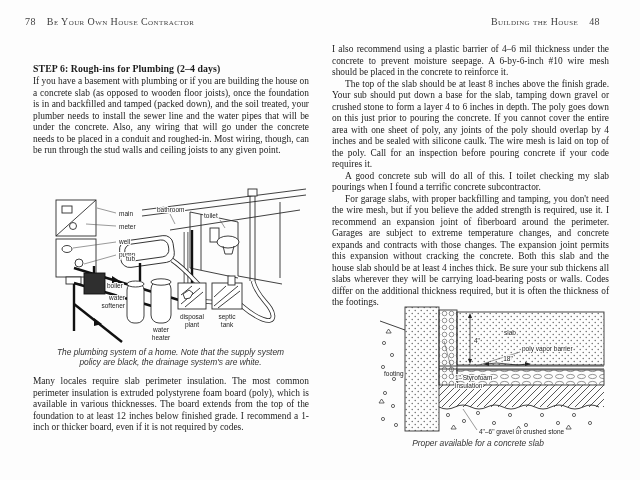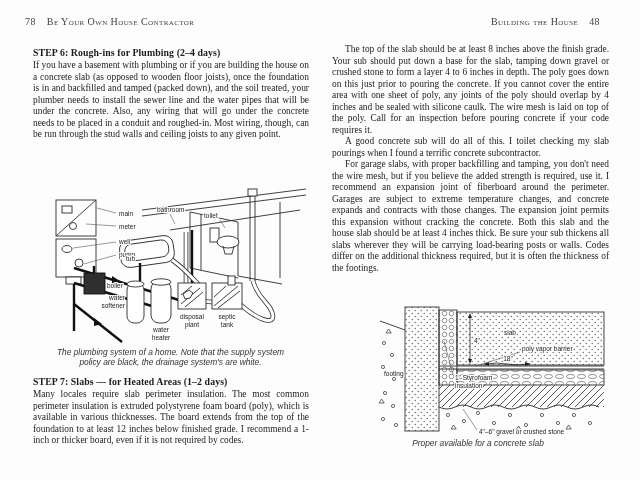--- a/index.html
+++ b/index.html
@@ -11,21 +11,21 @@
   .runhead{
     position:absolute;top:16px;display:flex;gap:11px;align-items:baseline;
     font-family:"Liberation Serif", serif;font-size:10px;color:#3f3f3f;
     font-variant:small-caps;letter-spacing:.4px;
   }
   .runhead .pn{font-variant:normal;}
   .col{position:absolute;font-size:9.4px;line-height:11.5px;}
   .col p{margin:0;text-align:justify;text-indent:13px;}
   .col p.noindent{text-indent:0;}
   .step-head{
-    font-weight:bold;font-size:9.8px;line-height:12px;margin:0 0 1px 0;
+    font-weight:bold;font-size:9.8px;line-height:12px;margin:16px 0 1px 0;
     text-align:left;letter-spacing:.1px;
   }
   .figcap{
     position:absolute;text-align:center;
     font-family:"Liberation Sans", sans-serif;font-style:italic;
     font-size:8.4px;line-height:10px;color:#333;
   }
   svg{position:absolute;overflow:visible;}
   svg text{
     font-family:"Liberation Sans", sans-serif;font-size:6.5px;fill:#222;
@@ -176,25 +176,25 @@
   <text x="119" y="154" text-anchor="middle">heater</text>
   <text x="150" y="133" text-anchor="middle">disposal</text>
   <text x="150" y="141" text-anchor="middle">plant</text>
   <text x="185" y="133" text-anchor="middle">septic</text>
   <text x="185" y="141" text-anchor="middle">tank</text>
 </svg>
 
 <div class="figcap" style="left:53px;top:347px;width:235px;">The plumbing system of a home. Note that the supply system policy are black, the drainage system's are white.</div>
 
 <div class="col" style="left:33px;top:376px;width:276px;">
-  <h3 class="step-head">STEP 7: Slabs — for Heated Areas (1–2 days)</h3>
   <p class="noindent">Many locales require slab perimeter insulation. The most common perimeter insulation is extruded polystyrene foam board (poly), which is available in various thicknesses. The board extends from the top of the foundation to at least 12 inches below finished grade. I recommend a 1-inch or thicker board, even if it is not required by codes.</p>
 </div>
 
 <div class="col" style="left:332px;top:44px;width:277px;">
+  <p class="noindent">I also recommend using a plastic barrier of 4–6 mil thickness under the concrete to prevent moisture seepage. A 6-by-6-inch #10 wire mesh should be placed in the concrete to reinforce it.</p>
   <p>The top of the slab should be at least 8 inches above the finish grade. Your sub should put down a base for the slab, tamping down gravel or crushed stone to form a layer 4 to 6 inches in depth. The poly goes down on this just prior to pouring the concrete. If you cannot cover the entire area with one sheet of poly, any joints of the poly should overlap by 4 inches and be sealed with silicone caulk. The wire mesh is laid on top of the poly. Call for an inspection before pouring concrete if your code requires it.</p>
   <p>A good concrete sub will do all of this. I toilet checking my slab pourings when I found a terrific concrete subcontractor.</p>
   <p>For garage slabs, with proper backfilling and tamping, you don't need the wire mesh, but if you believe the added strength is required, use it. I recommend an expansion joint of fiberboard around the perimeter. Garages are subject to extreme temperature changes, and concrete expands and contracts with those changes. The expansion joint permits this expansion without cracking the concrete. Both this slab and the house slab should be at least 4 inches thick. Be sure your sub thickens all slabs wherever they will be carrying load-bearing posts or walls. Codes differ on the additional thickness required, but it is often the thickness of the footings.</p>
 </div>
 
 <svg width="230" height="134" viewBox="0 0 230 134" style="left:378px;top:303px;">
   <defs>
     <pattern id="p-stip" width="6" height="6" patternUnits="userSpaceOnUse">
       <circle cx="1.2" cy="1.5" r="0.65" fill="#555"></circle>
       <circle cx="4.2" cy="4.5" r="0.65" fill="#555"></circle>

